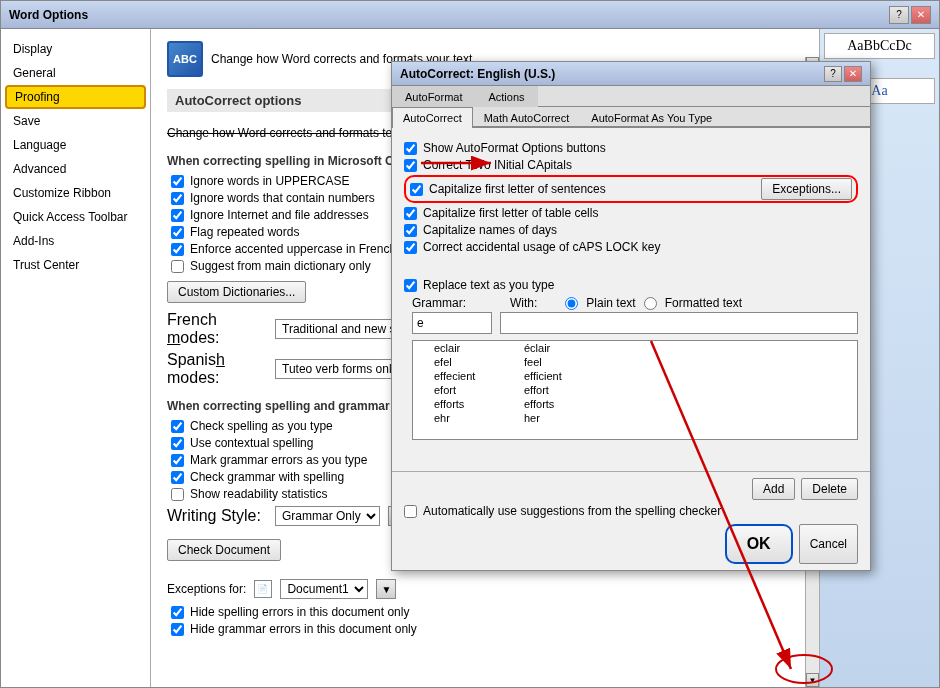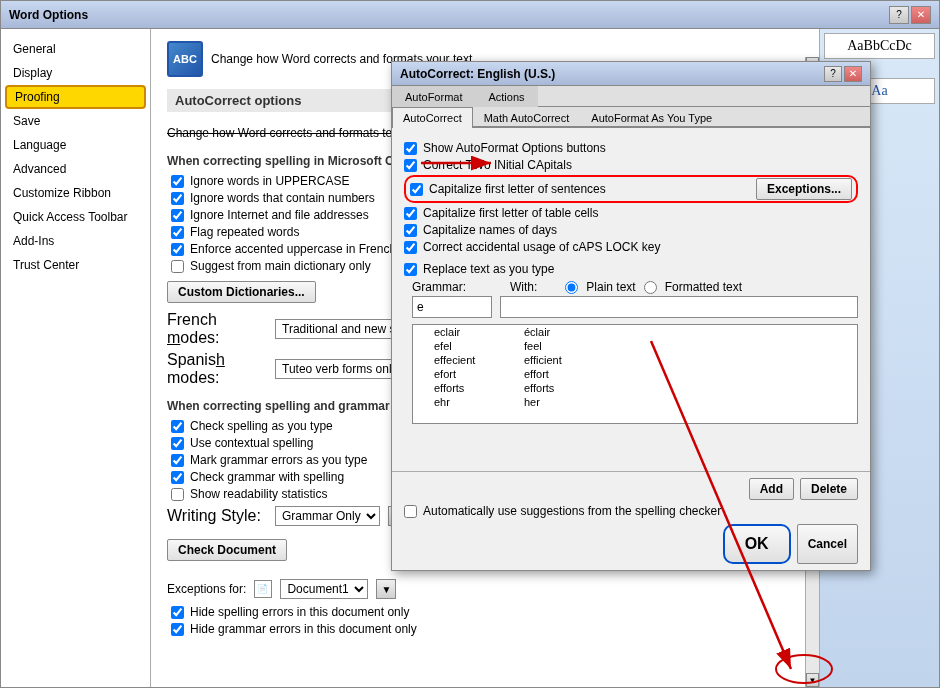--- a/index.html
+++ b/index.html
@@ -145,21 +145,20 @@
 
     .underline { text-decoration: underline; }
 
     .btn {
       background: linear-gradient(to bottom, #f8f8f8, #e0e0e0);
       border: 1px solid #888;
       padding: 3px 10px;
       font-size: 12px;
       cursor: pointer;
       border-radius: 2px;
-      font-weight: bold;
     }
 
     .custom-dict-btn {
       margin: 8px 0;
       display: block;
     }
 
     .modes-row {
       display: flex;
       align-items: center;
@@ -322,21 +321,21 @@
       display: flex;
       align-items: center;
       gap: 6px;
       margin: 3px 0;
     }
 
     .ac-checkbox-row input[type=checkbox] { width: 13px; height: 13px; }
     .ac-checkbox-row label { font-size: 12px; color: #000; }
 
     .replace-section {
-      margin-top: 8px;
+      margin-top: 24px;
     }
 
     .replace-labels {
       display: flex;
       gap: 8px;
       margin-bottom: 2px;
     }
 
     .radio-group { display: flex; gap: 8px; align-items: center; margin-left: 20px; }
 
@@ -473,22 +472,22 @@
     <span class="titlebar-title">Word Options</span>
     <div class="titlebar-controls">
       <div class="titlebar-btn">?</div>
       <div class="titlebar-btn close">✕</div>
     </div>
   </div>
 
   <div class="dialog-body">
 
     <div class="sidebar">
+      <div class="sidebar-item">Display</div>
       <div class="sidebar-item">General</div>
-      <div class="sidebar-item">Display</div>
       <div class="sidebar-item active">Proofing</div>
       <div class="sidebar-item">Save</div>
       <div class="sidebar-item">Language</div>
       <div class="sidebar-item">Advanced</div>
       <div class="sidebar-item">Customize Ribbon</div>
       <div class="sidebar-item">Quick Access Toolbar</div>
       <div class="sidebar-item">Add-Ins</div>
       <div class="sidebar-item">Trust Center</div>
     </div>
 

